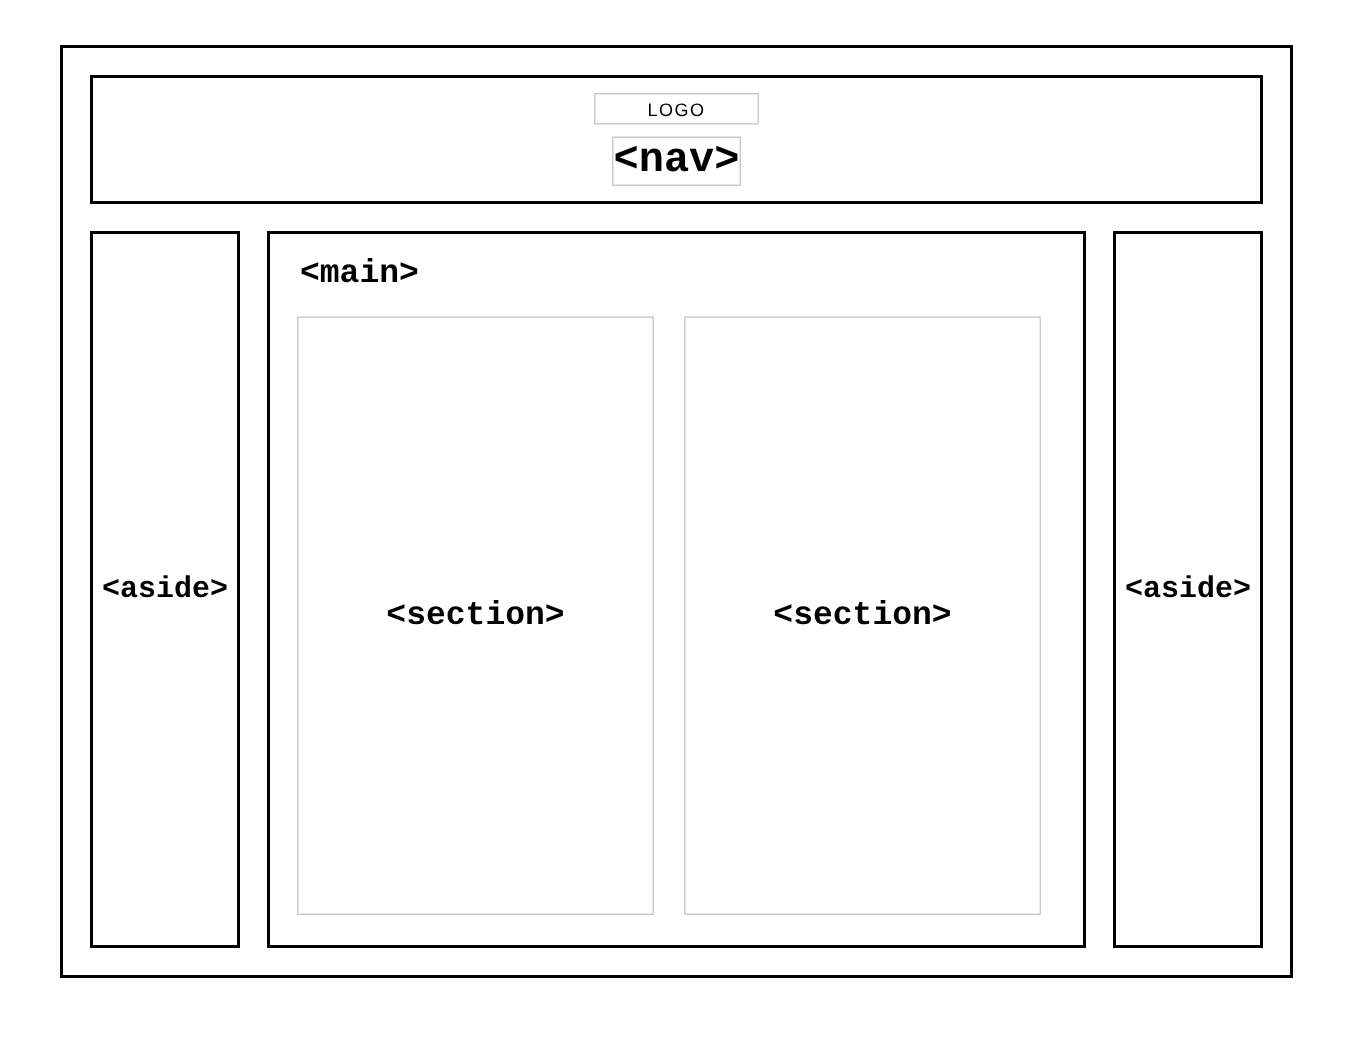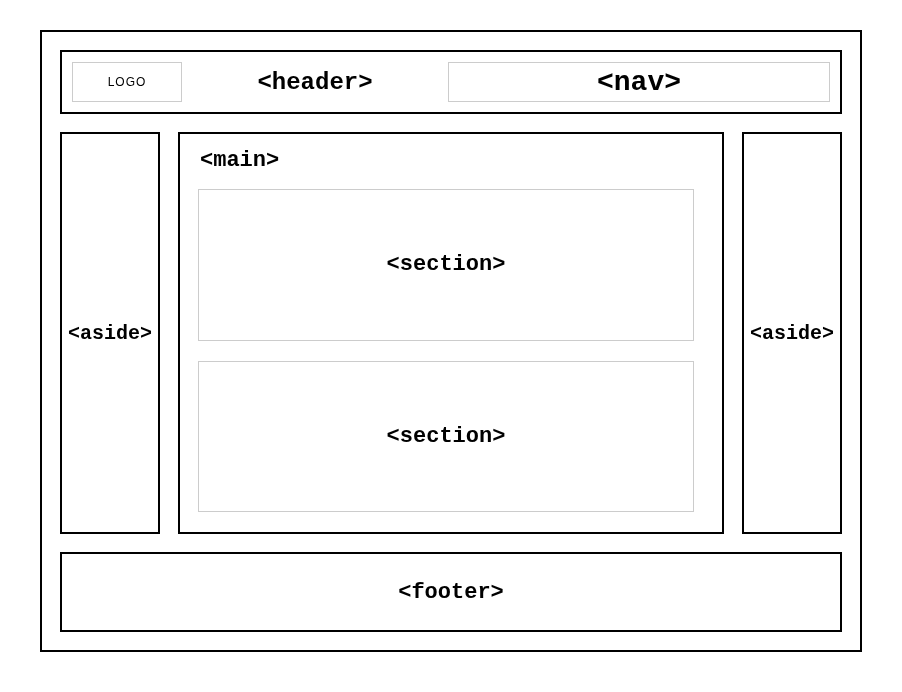--- a/index.html
+++ b/index.html
@@ -18,25 +18,26 @@
       border: 2px solid #000;
       width: 100%;
       height: 100%;
       padding: 18px;
       display: flex;
       flex-direction: column;
       gap: 18px;
     }
     .header-row {
       border: 2px solid #000;
-      height: 64px;
+      height: 86px;
       display: flex;
       align-items: center;
       padding: 10px;
       gap: 8px;
+      flex-direction: column;
     }
     .logo-box {
       border: 1px solid #ccc;
       width: 110px;
       height: 100%;
       display: flex;
       align-items: center;
       justify-content: center;
       font-family: Arial, sans-serif;
       font-size: 12px;
@@ -84,21 +85,21 @@
     }
     .main-label {
       font-size: 22px;
       font-weight: bold;
       margin-bottom: 16px;
       padding-left: 2px;
     }
     .sections {
       flex: 1;
       display: flex;
-      flex-direction: column;
+      flex-direction: row;
       gap: 20px;
     }
     .section-box {
       border: 1px solid #ccc;
       flex: 1;
       display: flex;
       align-items: center;
       justify-content: center;
       font-size: 22px;
       font-weight: bold;
@@ -115,21 +116,20 @@
   </style>
 </head>
 <body>
 
 <div class="outer">
 
   <div class="header-row">
     <div class="logo-box">
       <span>LOGO</span>
     </div>
-    <div class="header-label">&lt;header&gt;</div>
     <div class="nav-box">
       <span>&lt;nav&gt;</span>
     </div>
   </div>
 
   <div class="middle-row">
     <div class="aside-box">
       <span>&lt;aside&gt;</span>
     </div>
 
@@ -143,17 +143,14 @@
           <span>&lt;section&gt;</span>
         </div>
       </div>
     </div>
 
     <div class="aside-box">
       <span>&lt;aside&gt;</span>
     </div>
   </div>
 
-  <div class="footer-row">
-    <span>&lt;footer&gt;</span>
-  </div>
 
 </div>
 
 </body></html>

